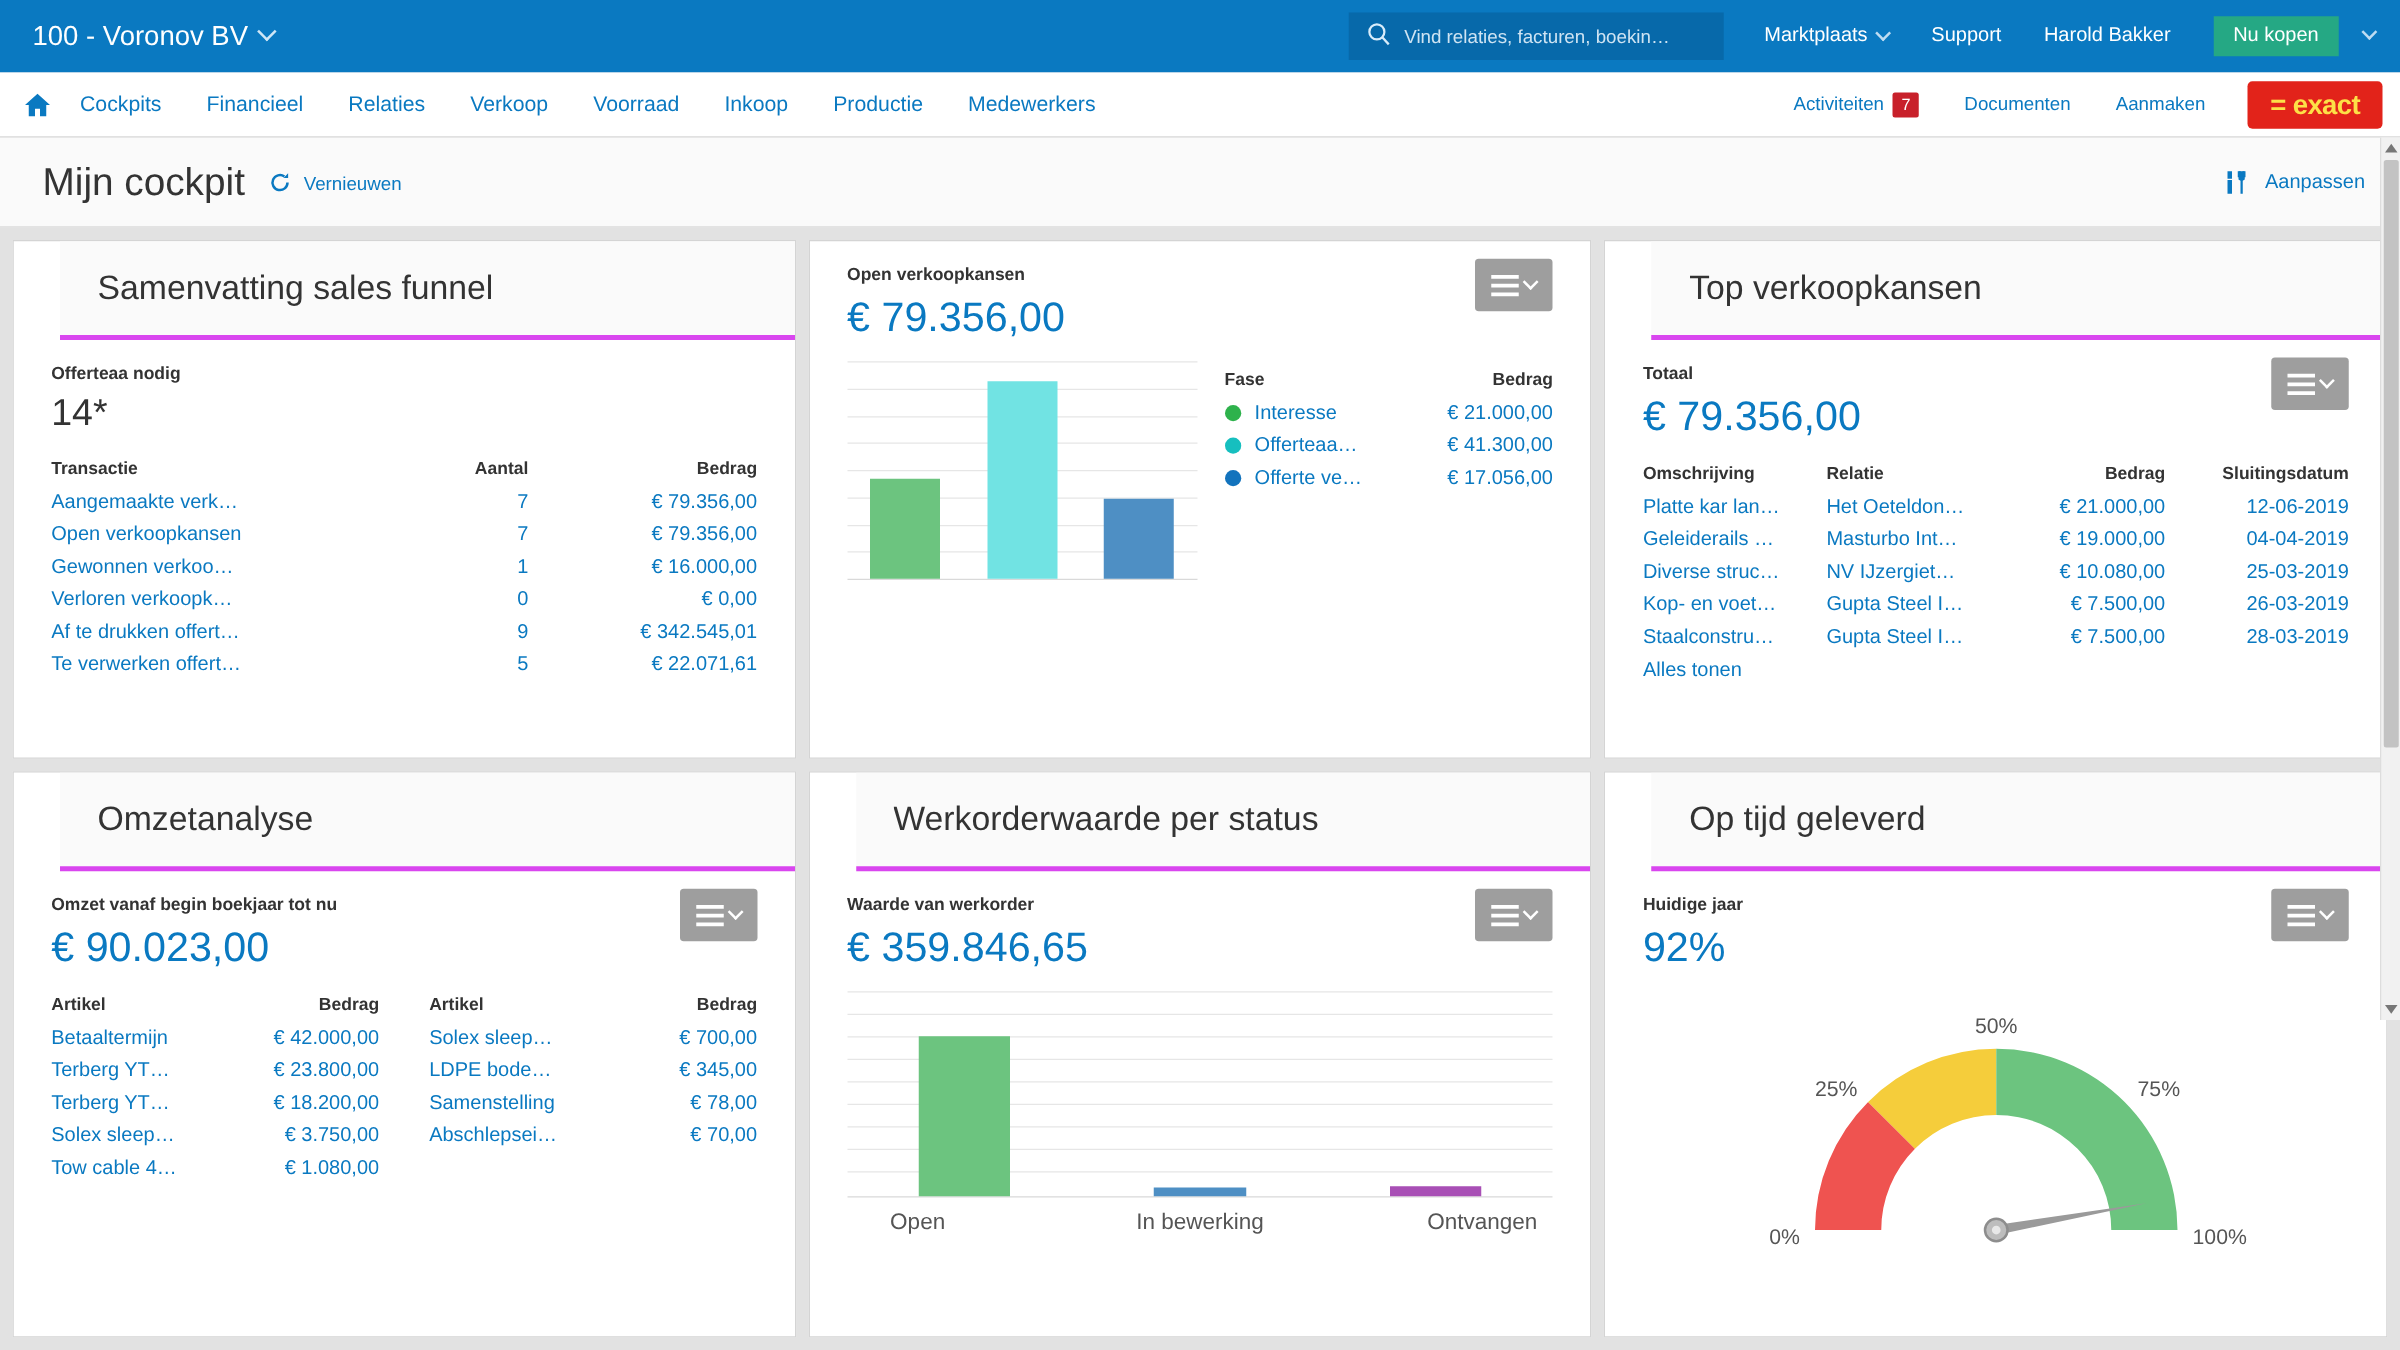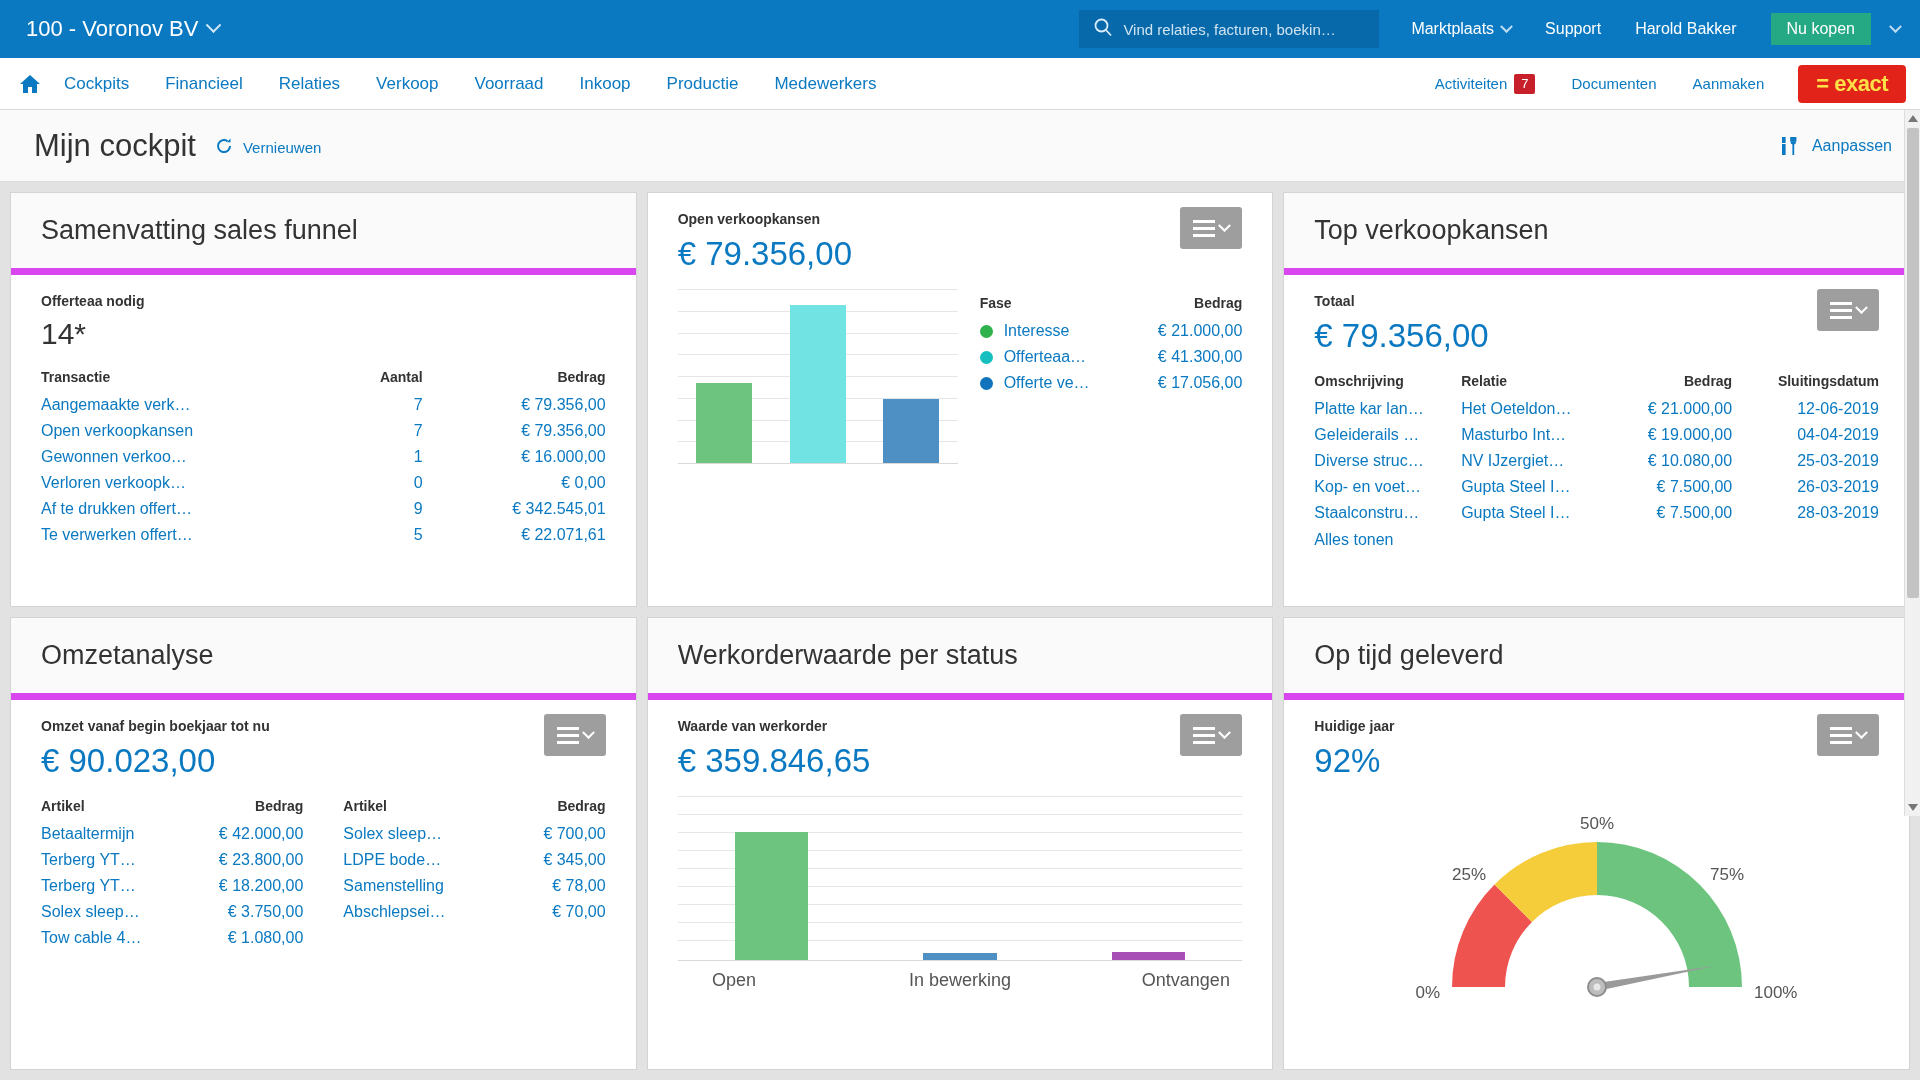--- a/index.html
+++ b/index.html
@@ -184,23 +184,24 @@
   }
   .panel {
     background: #fff;
     border: 1px solid #d4d4d4;
     display: flex;
     flex-direction: column;
     overflow: hidden;
   }
   .panel-head {
     background: #fafafa;
-    border-bottom: 7px solid #d946ef;
+    border-bottom: 4px solid #d946ef;
     padding: 22px 30px;
     flex: 0 0 auto;
+    margin-left: 37px;
   }
   .panel-title {
     font-size: 27px;
     color: #333;
     font-weight: normal;
     white-space: nowrap;
     overflow: hidden;
   }
   .panel-body {
     padding: 18px 30px 10px 30px;

